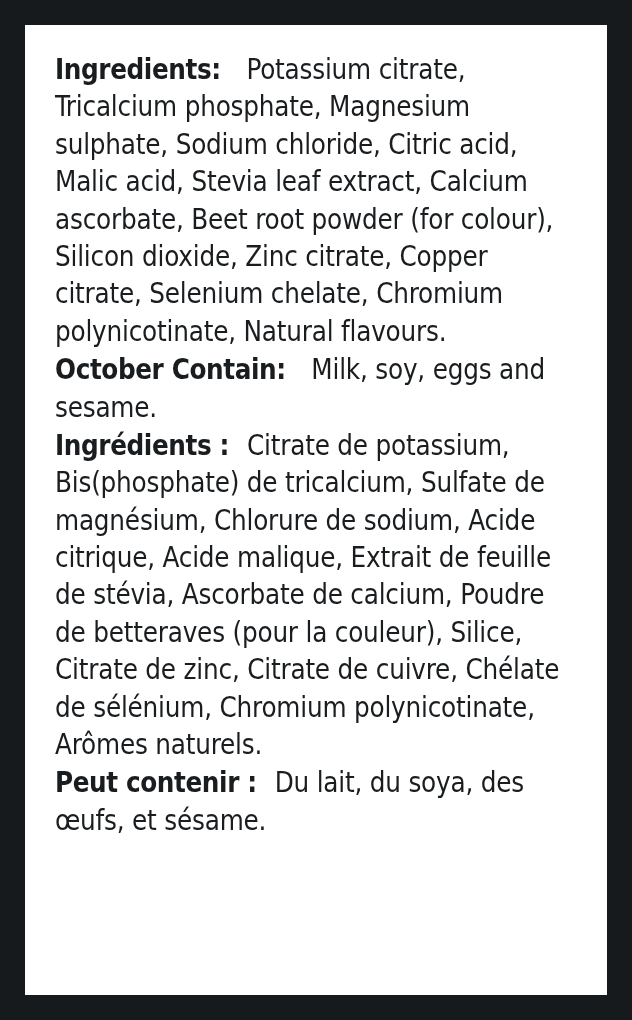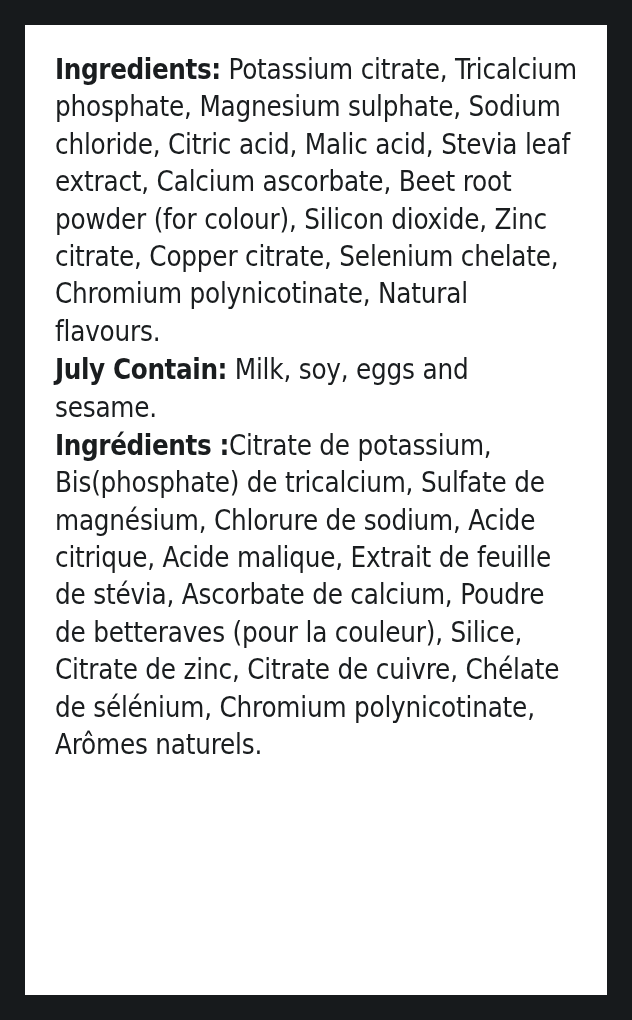--- a/index.html
+++ b/index.html
@@ -43,29 +43,31 @@
     margin: 0 0 1px 0;
     word-spacing: 0px;
   }
   .block .heading {
     font-weight: 800;
     letter-spacing: -0.4px;
     margin-top: 37px;
   }
   .para {
     display: block;
+    margin-left: 18px;
   }
 </style>
 </head>
 <body>
 
 <div class="label-panel">
   <div class="label-inner">
 
     <p class="block"><span class="heading">Ingredients:</span><span class="para" style="display:inline"> Potassium citrate, Tricalcium phosphate, Magnesium sulphate, Sodium chloride, Citric acid, Malic acid, Stevia leaf extract, Calcium ascorbate, Beet root powder (for colour), Silicon dioxide, Zinc citrate, Copper citrate, Selenium chelate, Chromium polynicotinate, Natural flavours.</span></p>
 
-    <p class="block"><span class="heading">July Contain:</span><span class="para" style="display:inline"> Milk, soy, eggs and sesame.</span></p>
+    <p class="block"><span class="heading">October Contain:</span><span class="para" style="display:inline"> Milk, soy, eggs and sesame.</span></p>
 
     <p class="block"><span class="heading">Ingrédients :</span><span class="para" style="display:inline">Citrate de potassium, Bis(phosphate) de tricalcium, Sulfate de magnésium, Chlorure de sodium, Acide citrique, Acide malique, Extrait de feuille de stévia, Ascorbate de calcium, Poudre de betteraves (pour la couleur), Silice, Citrate de zinc, Citrate de cuivre, Chélate de sélénium, Chromium polynicotinate, Arômes naturels.</span></p>
 
+    <p class="block"><span class="heading">Peut contenir :</span><span class="para" style="display:inline">Du lait, du soya, des œufs, et sésame.</span></p>
 
   </div>
 </div>
 
 </body></html>

